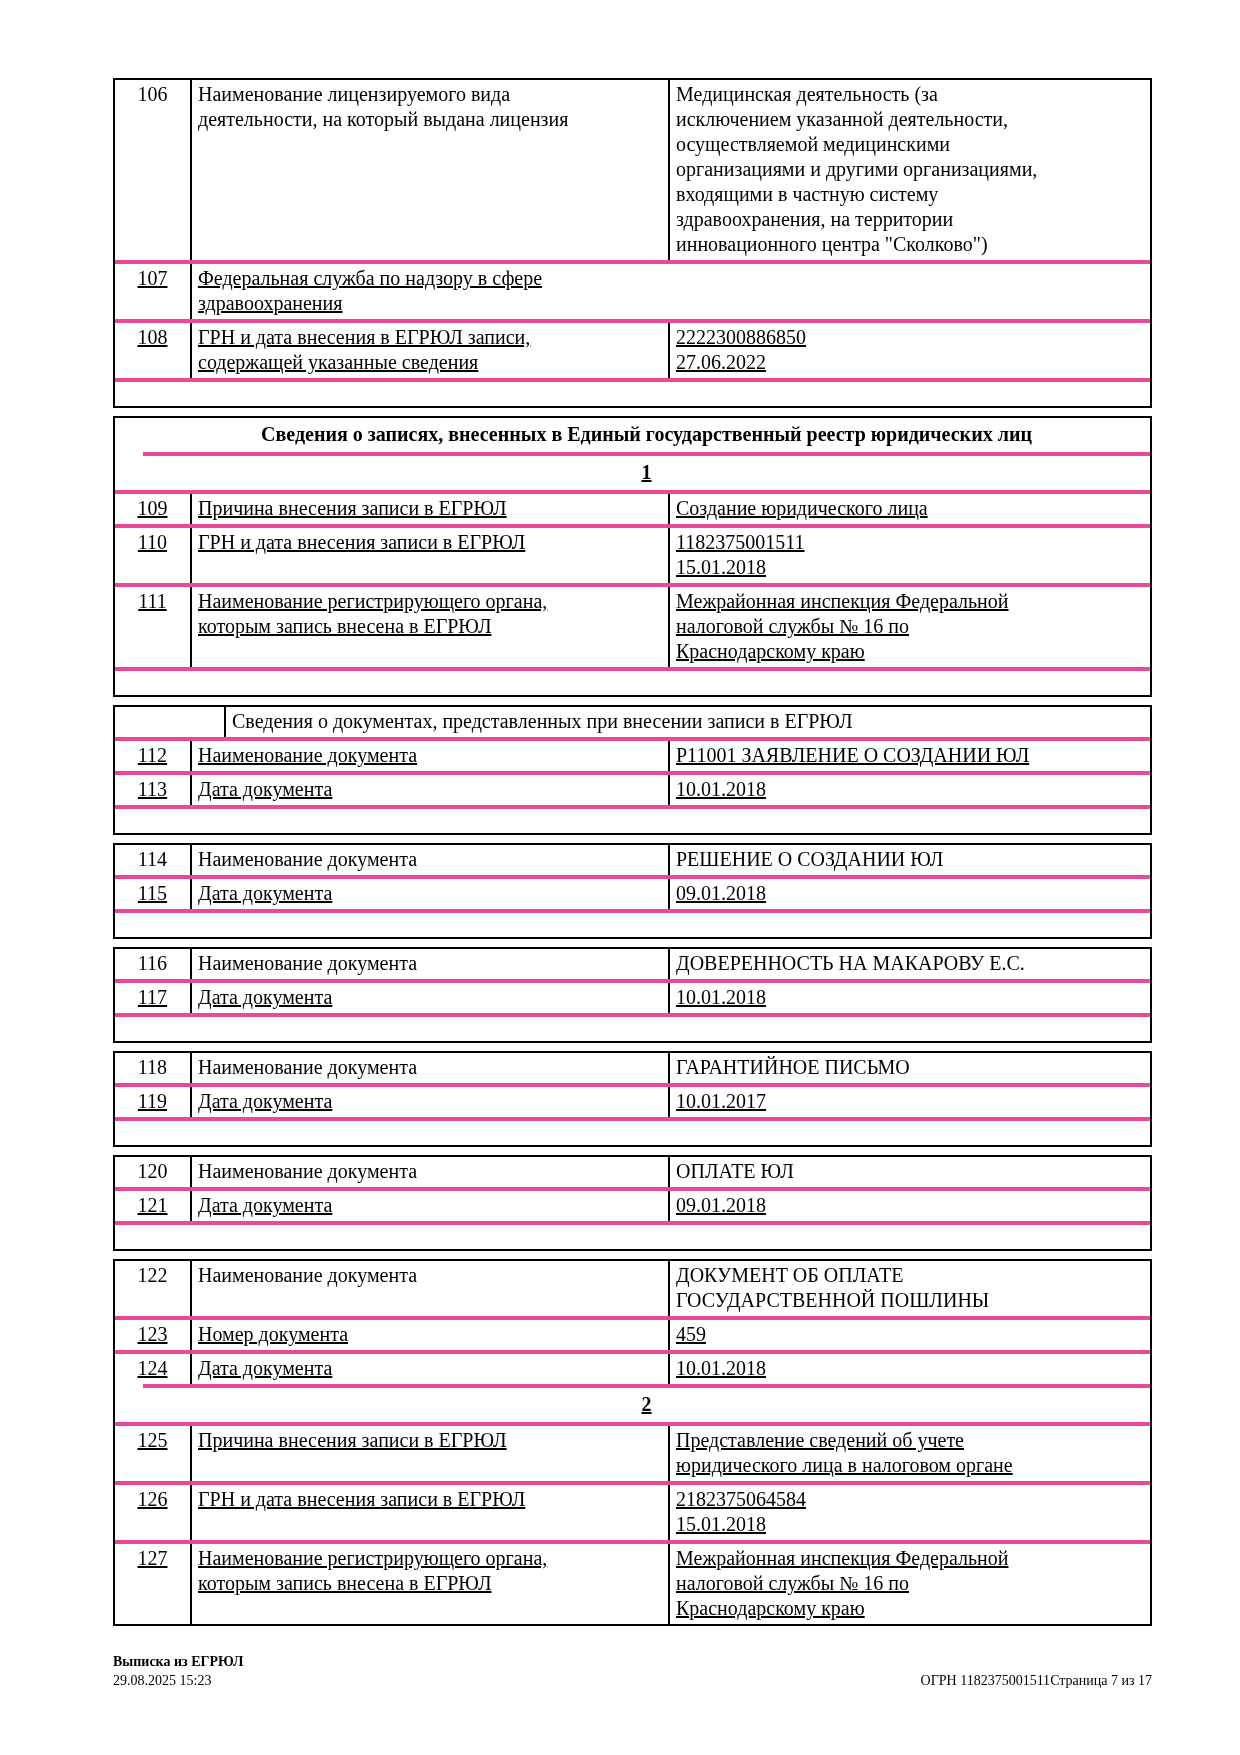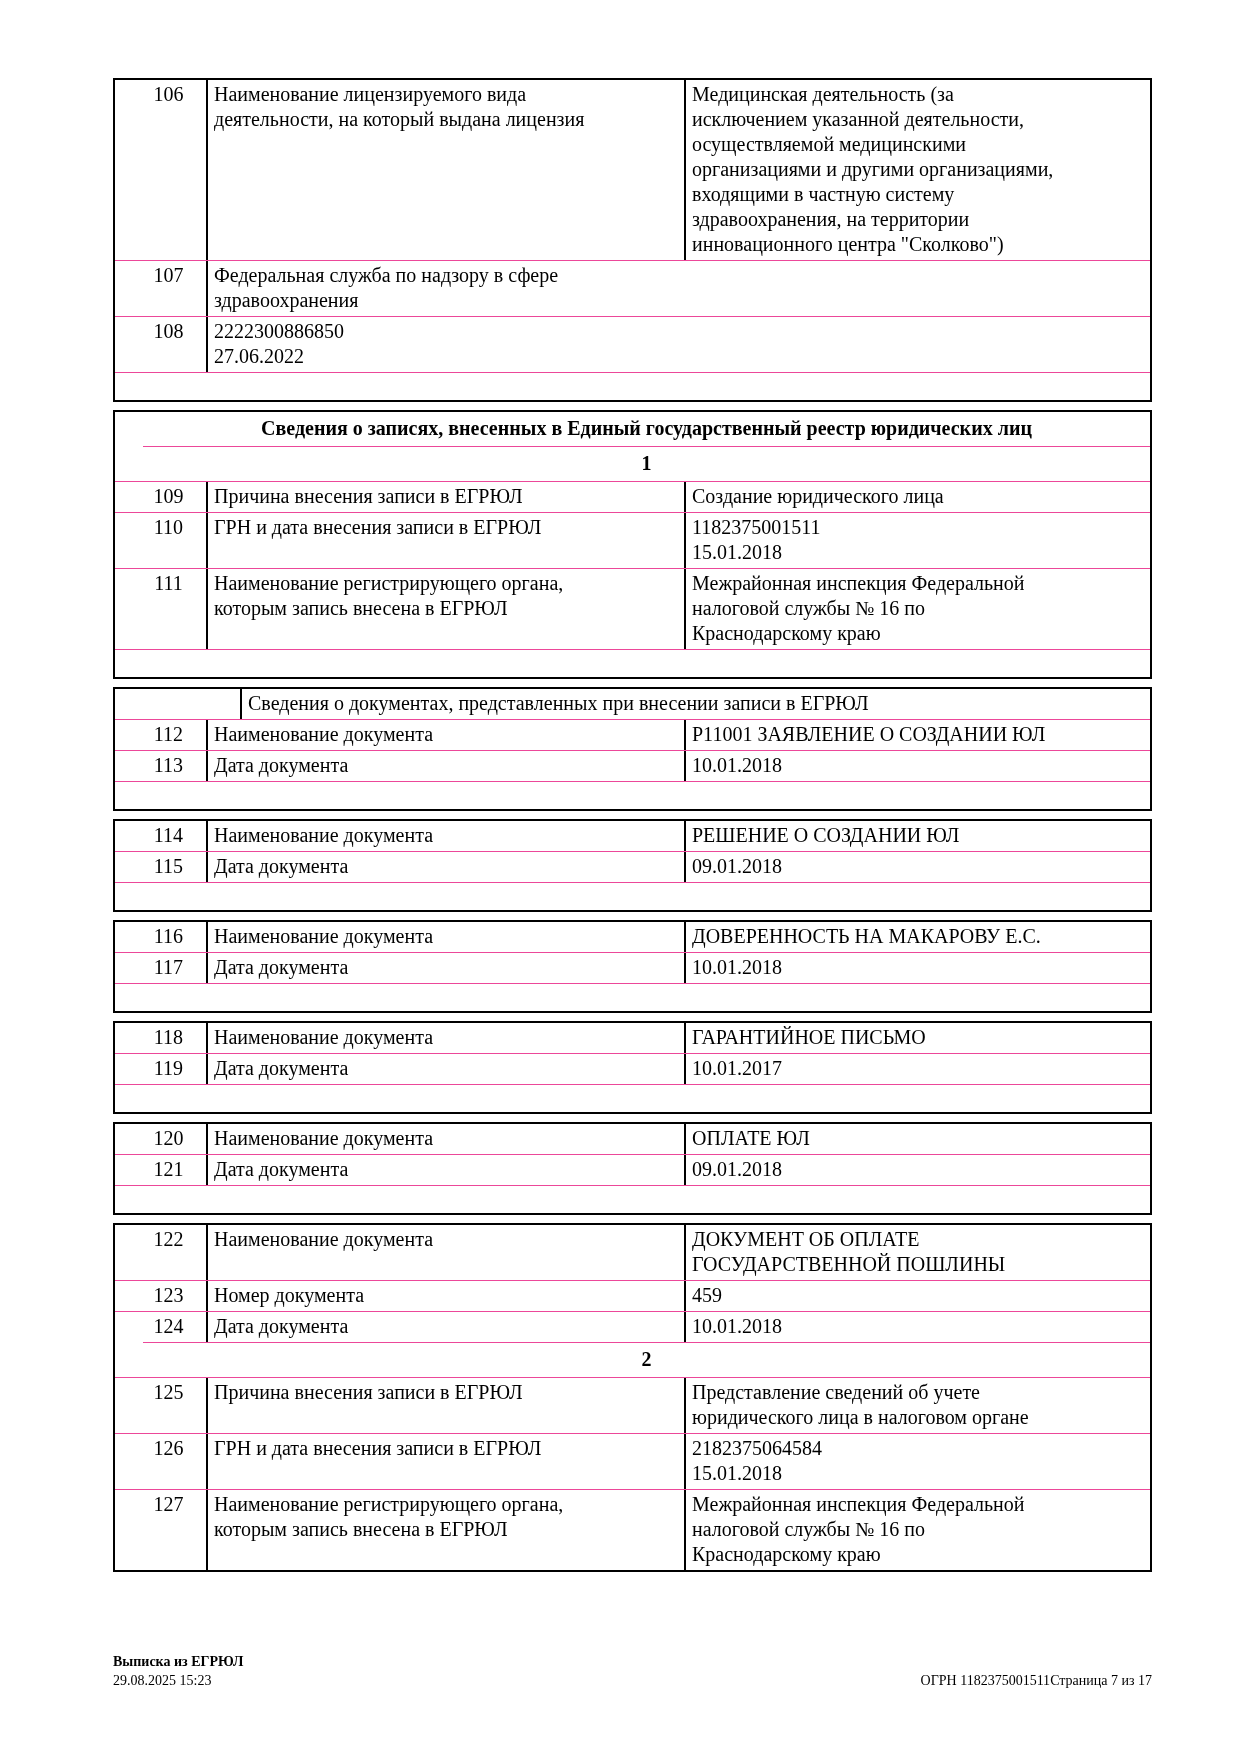--- a/index.html
+++ b/index.html
@@ -16,22 +16,22 @@
   .content {
     position: absolute;
     left: 113px; top: 78px;
     width: 1039px;
   }
   .block {
     border: 2px solid #000;
     background: #fff;
   }
   .block + .block { margin-top: 8px; }
-  .row { display: grid; grid-template-columns: 75px 478px 1fr; padding-left: 16px; }
-  .row + .row { border-top: 1px solid #ec4899; }
+  .row { display: grid; grid-template-columns: 75px 478px 1fr; }
+  .row + .row { border-top: 4px solid #ec4899; text-decoration: underline; }
   .cell {
     font-size: 20px;
     line-height: 25px;
     padding: 2px 6px 3px 6px;
     white-space: pre-line;
     overflow: hidden;
   }
   .cell.num { text-align: center; padding-left: 2px; padding-right: 2px; }
   .cell.label, .cell.value, .subheader-text { border-left: 2px solid #000; }
   .row.section {
@@ -77,20 +77,22 @@
 здравоохранения, на территории
 инновационного центра "Сколково")</div>
     </div>
     <div class="row">
       <div class="cell num">107</div>
       <div class="cell value">Федеральная служба по надзору в сфере
 здравоохранения</div>
     </div>
     <div class="row">
       <div class="cell num">108</div>
+      <div class="cell label">ГРН и дата внесения в ЕГРЮЛ записи,
+содержащей указанные сведения</div>
       <div class="cell value">2222300886850
 27.06.2022</div>
     </div>
     <div class="row empty"></div>
   </section>
 
   <section class="block">
     <div class="row section">Сведения о записях, внесенных в Единый государственный реестр юридических лиц</div>
     <div class="row section">1</div>
     <div class="row">

